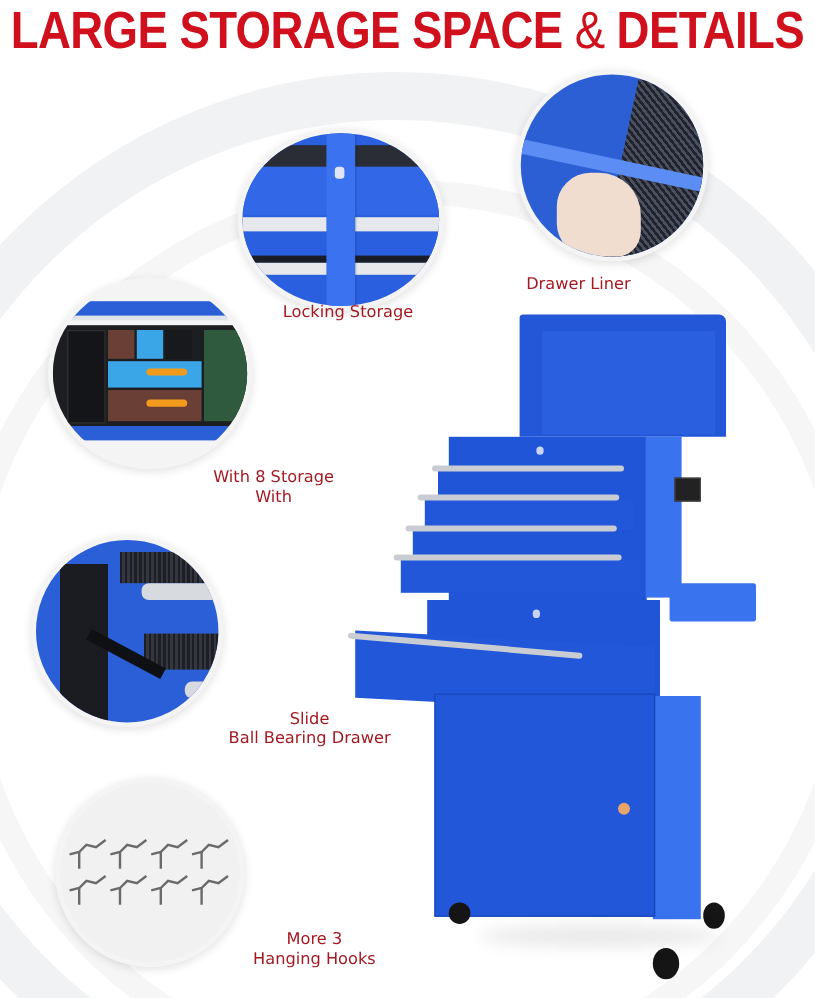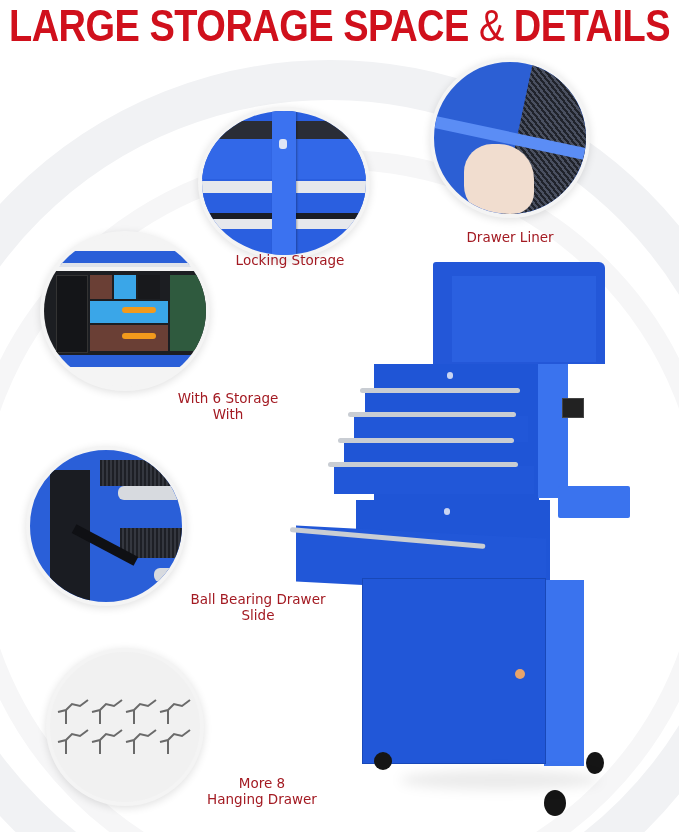--- a/index.html
+++ b/index.html
@@ -35,75 +35,75 @@
   <div class="abs" style="left:70px; top:0; width:24px; height:160px; background:#3b72f0; box-shadow:1px 0 2px rgba(0,0,0,0.3);"></div>
   <div class="abs" style="left:77px; top:28px; width:8px; height:10px; background:#dfe5f5; border-radius:3px;"></div>
 </div>
 <div class="label" style="left:210px; top:252px; width:160px; color:#a31a22;">Locking Storage</div>
 
 <div class="circle" style="left:430px; top:58px; width:160px; height:160px; background:#2c5fd4;">
   <div class="abs" style="left:82px; top:0; width:90px; height:160px; transform:skewX(-12deg); background:repeating-linear-gradient(45deg,#20232b 0 2px,#4a5060 2px 4px);"></div>
   <div class="abs" style="left:0; top:70px; width:100%; height:12px; background:#5b8df5; transform:rotate(12deg);"></div>
   <div class="abs" style="left:30px; top:82px; width:70px; height:70px; background:#f1ddcf; border-radius:40% 50% 30% 40%;"></div>
 </div>
-<div class="label" style="left:440px; top:229px; width:140px; color:#a31a22;">Drawer Liner</div>
+<div class="label" style="left:412px; top:229px; width:140px; color:#a31a22;">Drawer Liner</div>
 
 <div class="circle" style="left:40px; top:231px; width:170px; height:160px; background:#f4f4f4;">
   <div class="abs" style="left:0; top:16px; width:100%; height:14px; background:#2a5fd8;"></div>
   <div class="abs" style="left:0; top:28px; width:100%; height:4px; background:#dfe3ea;"></div>
   <div class="abs" style="left:0; top:36px; width:100%; height:84px; background:#1c1e22;"></div>
   <div class="abs" style="left:12px; top:40px; width:30px; height:76px; background:#141518; border:1px solid #333;"></div>
   <div class="abs" style="left:46px; top:40px; width:22px; height:24px; background:#6a3f35;"></div>
   <div class="abs" style="left:70px; top:40px; width:22px; height:24px; background:#3aa6e8;"></div>
   <div class="abs" style="left:94px; top:40px; width:22px; height:24px; background:#18191c;"></div>
   <div class="abs" style="left:46px; top:66px; width:78px; height:22px; background:#3aa6e8;"></div>
   <div class="abs" style="left:46px; top:90px; width:78px; height:26px; background:#6a3f35;"></div>
   <div class="abs" style="left:126px; top:40px; width:40px; height:76px; background:#2f5a3e;"></div>
   <div class="abs" style="left:78px; top:72px; width:34px; height:6px; background:#f29a1c; border-radius:3px;"></div>
   <div class="abs" style="left:78px; top:98px; width:34px; height:6px; background:#f29a1c; border-radius:3px;"></div>
   <div class="abs" style="left:0; top:120px; width:100%; height:12px; background:#2a5fd8;"></div>
 </div>
 <div class="label" style="left:160px; top:390px; width:136px; color:#a31a22;">
-  <div>With 6 Storage</div>
+  <div>With 8 Storage</div>
   <div>With</div>
 </div>
 
 <div class="circle" style="left:26px; top:446px; width:160px; height:160px; background:#2a5fd8;">
   <div class="abs" style="left:20px; top:20px; width:40px; height:140px; background:#1a1c22;"></div>
   <div class="abs" style="left:70px; top:10px; width:100px; height:26px; background:repeating-linear-gradient(90deg,#1d1f25 0 2px,#34373f 2px 4px);"></div>
   <div class="abs" style="left:88px; top:36px; width:70px; height:14px; background:#d7dadf; border-radius:6px;"></div>
   <div class="abs" style="left:90px; top:78px; width:80px; height:30px; background:repeating-linear-gradient(90deg,#1d1f25 0 2px,#34373f 2px 4px);"></div>
   <div class="abs" style="left:124px; top:118px; width:40px; height:14px; background:#d7dadf; border-radius:6px;"></div>
   <div class="abs" style="left:40px; top:90px; width:70px; height:10px; background:#0f1014; transform:rotate(28deg);"></div>
 </div>
 <div class="label" style="left:164px; top:591px; width:188px; color:#a31a22;">
+  <div>Slide</div>
   <div>Ball Bearing Drawer</div>
-  <div>Slide</div>
 </div>
 
 <div class="circle" style="left:46px; top:648px; width:158px; height:158px; background:#f1f1f1;">
   <svg width="150" height="150" viewBox="0 0 150 150">
     <g stroke="#6a6a6a" stroke-width="2" fill="none">
       <g id="hk">
         <path d="M8 60 l8 -2 l6 -6 l8 2 l8 -6"></path>
           <path d="M16 58 v14"></path>
       </g>
       <use href="#hk" x="34"></use>
         <use href="#hk" x="68"></use>
         <use href="#hk" x="102"></use>
       <use href="#hk" y="30"></use>
         <use href="#hk" x="34" y="30"></use>
         <use href="#hk" x="68" y="30"></use>
         <use href="#hk" x="102" y="30"></use>
     </g>
   </svg>
 </div>
 <div class="label" style="left:196px; top:775px; width:132px; color:#a31a22;">
-  <div>More 8</div>
-  <div>Hanging Drawer</div>
+  <div>More 3</div>
+  <div>Hanging Hooks</div>
 </div>
 
 <div class="abs" style="left:0; top:0; width:679px; height:832px;">
 
   <div class="abs" style="left:433px; top:262px; width:172px; height:102px; background:#2357d8; border-radius:3px 6px 0 0;"></div>
   <div class="abs" style="left:452px; top:276px; width:144px; height:86px; background:#2a60e0;"></div>
 
   <div class="abs" style="left:374px; top:364px; width:165px; height:136px; background:#1f55d6;"></div>
   <div class="abs" style="left:538px; top:364px; width:30px; height:134px; background:#3a73ee;"></div>
   <div class="abs" style="left:562px; top:398px; width:20px; height:18px; background:#222; border:1px solid #444;"></div>

